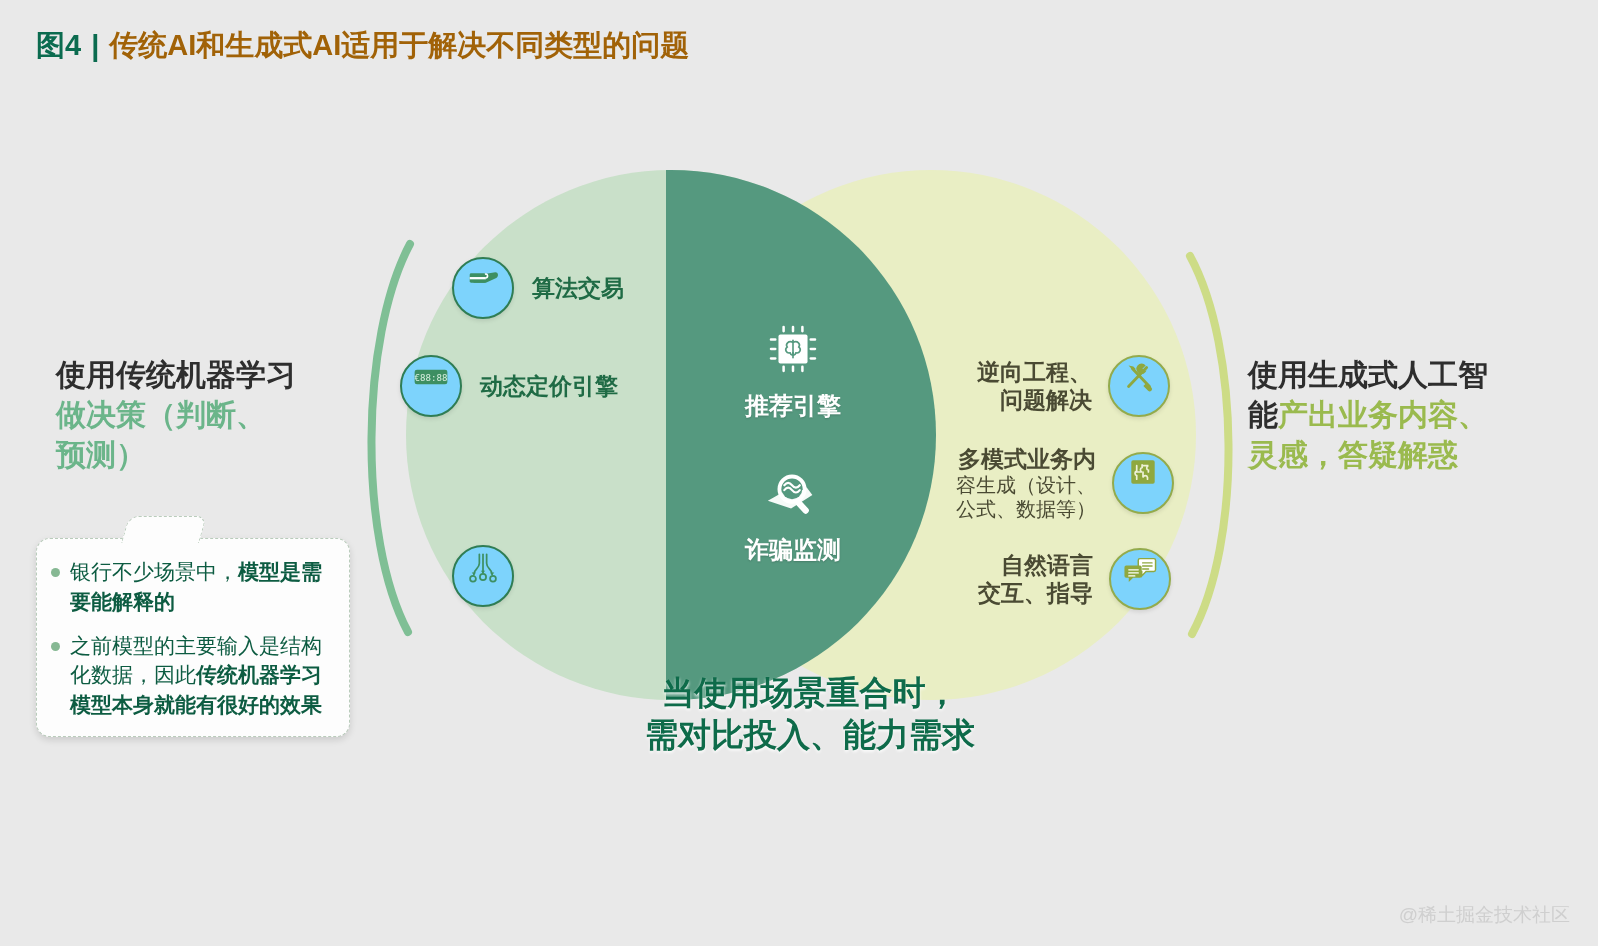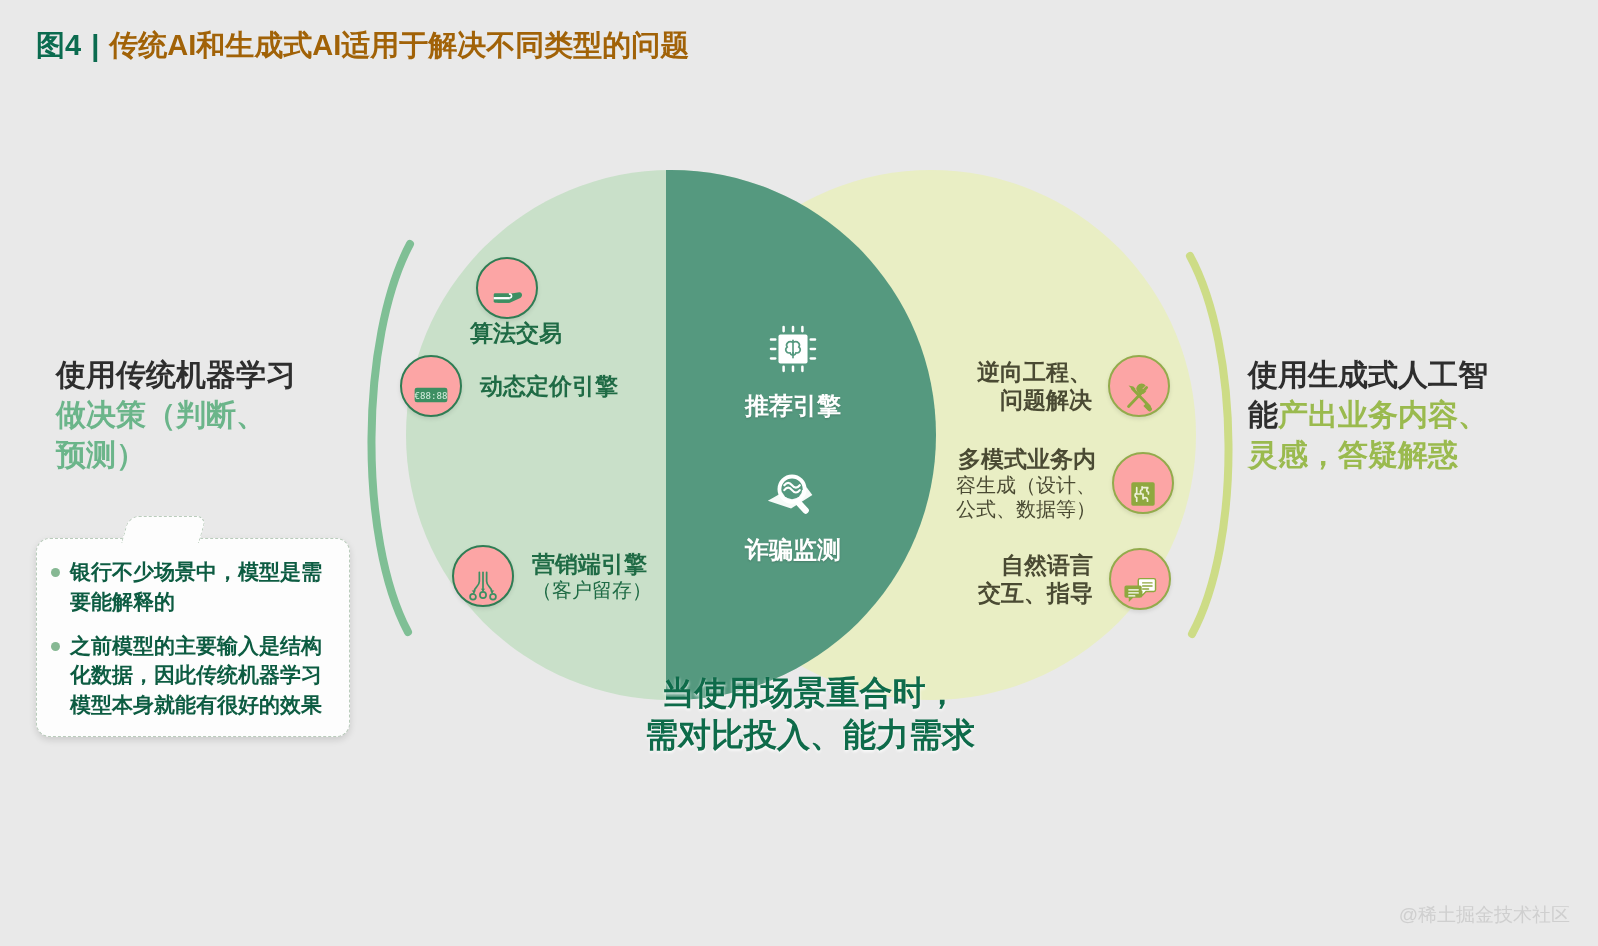--- a/index.html
+++ b/index.html
@@ -37,22 +37,22 @@
   .side-head{position:absolute;font-size:30px;font-weight:bold;line-height:1.33;}
   .side-head .dark{color:#2e2e2e;}
   .hl-green{color:#6bb58a;}
   .hl-olive{color:#9aba4e;}
   #left-head{left:56px;top:355px;width:300px;}
   #right-head{left:1248px;top:355px;width:320px;}
 
   
   .item{position:absolute;display:flex;align-items:center;}
   .bubble{
-    width:62px;height:62px;border-radius:50%;background:#fca5a5;
-    box-sizing:border-box;display:flex;align-items:flex-end;justify-content:center;
+    width:62px;height:62px;border-radius:50%;background:#7dd3fc;
+    box-sizing:border-box;display:flex;align-items:flex-start;justify-content:center;
     flex:0 0 62px;box-shadow:0 2px 4px rgba(0,0,0,.10);
   }
   .bubble.g{border:2px solid #2f7d54;}
   .bubble.o{border:2px solid #93ab4c;}
   .lbl{font-weight:bold;color:#1f6b45;font-size:23px;line-height:1.22;}
   .lbl .sub{font-weight:normal;font-size:20px;display:block;color:#1f6b45;}
   .lbl-o{color:#4a4a33;}
   .lbl-o .sub{color:#4a4a33;}
   .item.left .lbl{margin-left:18px;text-align:left;}
   .item.right{flex-direction:row;}
@@ -73,21 +73,21 @@
   .callout .flap{
     position:absolute;left:88px;top:-23px;width:76px;height:26px;
     background:#fdfdfd;border:1.5px dashed #b9ccbb;border-bottom:none;
     border-radius:10px 10px 0 0;transform:skewX(-16deg);
   }
   .bullet{display:flex;margin-bottom:14px;}
   .bullet:last-child{margin-bottom:0;}
   .dot{flex:0 0 auto;width:9px;height:9px;border-radius:50%;background:#86b893;margin:11px 10px 0 0;}
   .btxt{font-size:21px;line-height:1.42;color:#0d5c42;}
   .btxt b{font-weight:bold;}
-  .btxt .reg{font-weight:bold;text-align:center;}
+  .btxt .reg{font-weight:normal;text-align:center;}
 
   
   .bottom-cap{
     position:absolute;left:560px;top:672px;width:500px;text-align:center;
     font-size:33px;font-weight:bold;color:#0e6b4a;line-height:1.28;
     text-shadow:0 2px 3px rgba(255,255,255,.85);
   }
 
   
   .watermark{
@@ -125,21 +125,21 @@
     <span class="hl-green">做决策（判断、</span><br>
     <span class="hl-green">预测）</span>
   </div>
 
   <div class="side-head" id="right-head">
     <span class="dark">使用生成式人工智</span><br>
     <span class="dark">能</span><span class="hl-olive">产出业务内容、</span><br>
     <span class="hl-olive">灵感，答疑解惑</span>
   </div>
 
-  <div class="item left" style="left:452px;top:257px;flex-direction:column;">
+  <div class="item left" style="left:452px;top:257px;">
     <span class="bubble g">
       <svg width="38" height="38" viewBox="0 0 40 40">
         <path d="M20 16 L33 14 C36 14 37 18 34 20 L23 25 L10 25 L10 16 Z" fill="#3d8f62"></path>
         <rect x="6" y="15" width="17" height="10" rx="1.5" fill="#3d8f62"></rect>
         <rect x="6" y="19" width="17" height="2.4" fill="#fff"></rect>
         <path d="M22 16 C25 15, 26 19, 23 20" stroke="#fff" stroke-width="1.6" fill="none"></path>
       </svg>
     </span>
     <span class="lbl">算法交易</span>
   </div>
@@ -167,24 +167,20 @@
           <path d="M12 31 l-2.4 -3 h4.8 z"></path>
             <path d="M22 29 l-2.4 -3 h4.8 z"></path>
             <path d="M32 31 l-2.4 -3 h4.8 z"></path>
         </g>
         <g stroke="#3d8f62" stroke-width="1.9" fill="none">
           <circle cx="11" cy="35" r="3.2"></circle>
             <circle cx="22" cy="33" r="3.4"></circle>
             <circle cx="33" cy="35" r="3.2"></circle>
         </g>
       </svg>
-    </span>
-    <span class="lbl">
-      <span>营销端引擎</span>
-      <span class="sub">（客户留存）</span>
     </span>
   </div>
 
   <div class="center-item" style="left:678px;top:318px;font-family:Liberation Serif, serif;">
     <svg width="62" height="62" viewBox="0 0 64 64">
       <rect x="17" y="17" width="30" height="30" rx="2" fill="#fff"></rect>
       <g stroke="#55997f" stroke-width="1.7" fill="none" stroke-linecap="round">
         <path d="M32 23 L32 41"></path>
         <path d="M32 25 C27 23, 24 27, 26 30 C23 32, 25 37, 29 36 C30 39, 33 39, 32 36"></path>
         <path d="M32 25 C37 23, 40 27, 38 30 C41 32, 39 37, 35 36 C34 39, 31 39, 32 36"></path>

